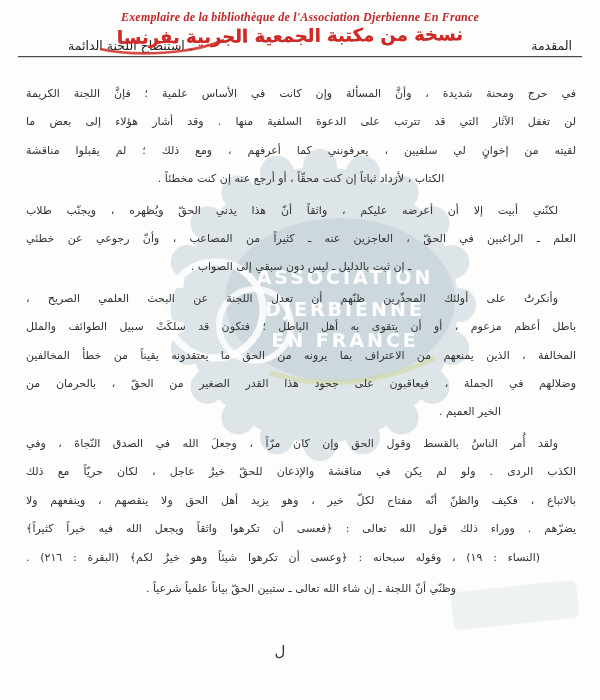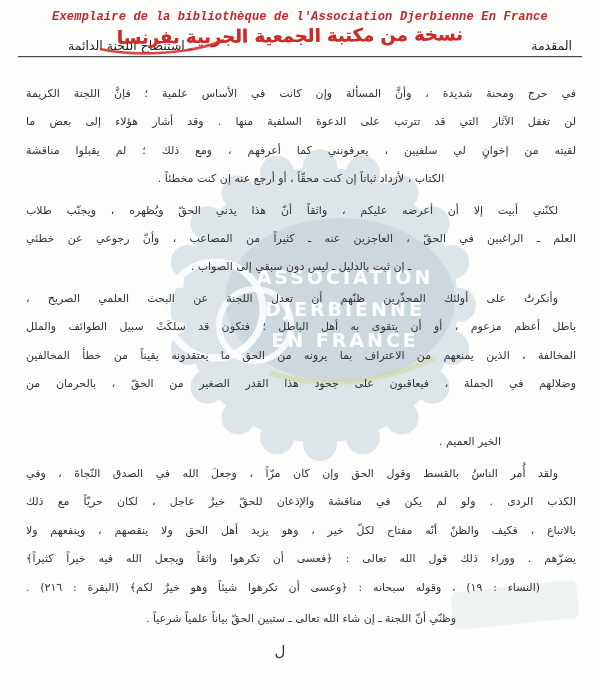--- a/index.html
+++ b/index.html
@@ -14,21 +14,21 @@
   body{
     width:600px;height:700px;position:relative;overflow:hidden;
     background:#fdfdfb;
     font-family:"DejaVu Sans",sans-serif;
   }
   .page{position:absolute;inset:0;}
 
   .french{
     position:absolute;top:10px;left:0;right:0;
     text-align:center;
-    font-family:Liberation Mono, monospace;
+    font-family:Liberation Serif, serif;
     font-style:italic;font-weight:bold;font-size:12px;
     color:var(--french-red);letter-spacing:.2px;
     z-index:4;
   }
   .stamp{
     position:absolute;top:25px;left:0;right:0;
     direction:rtl;text-align:center;
     font-weight:bold;font-size:18px;
     color:var(--stamp-red);
     text-shadow:0 0 .5px var(--stamp-red);
@@ -146,21 +146,21 @@
       <div class="para">
         <div class="bline al-justify" style="padding-right: 18px;">لكنّني أبيت إلا أن أعرضه عليكم ، واثقاً أنّ هذا يدني الحقّ ويُظهره ، ويجنّب طلاب</div>
         <div class="bline al-justify">العلم ـ الراغبين في الحقّ ، العاجزين عنه ـ كثيراً من المصاعب ، وأنّ رجوعي عن خطئي</div>
         <div class="bline al-center">ـ إن ثبت بالدليل ـ ليس دون سبقي إلى الصواب .</div>
       </div>
       <div class="para">
         <div class="bline al-justify" style="padding-right: 18px;">وأنكرتُ على أولئك المحذّرين ظنّهم أن تعدل اللجنة عن البحث العلمي الصريح ،</div>
         <div class="bline al-justify">باطل أعظم مزعوم ، أو أن يتقوى به أهل الباطل ؛ فتكون قد سلكَتْ سبيل الطوائف والملل</div>
         <div class="bline al-justify">المخالفة ، الذين يمنعهم من الاعتراف بما يرونه من الحق ما يعتقدونه يقيناً من خطأ المخالفين</div>
         <div class="bline al-justify">وضلالهم في الجملة ، فيعاقبون على جحود هذا القدر الصغير من الحقّ ، بالحرمان من</div>
-        <div class="bline al-right" style="padding-right: 75px; margin-top: 30px;">الخير العميم .</div>
+        <div class="bline al-right" style="padding-right: 75px;">الخير العميم .</div>
       </div>
       <div class="para">
         <div class="bline al-justify" style="padding-right: 18px;">ولقد أُمر الناسُ بالقسط وقول الحق وإن كان مرّاً ، وجعلَ الله في الصدق النّجاةَ ، وفي</div>
         <div class="bline al-justify">الكذب الردى . ولو لم يكن في مناقشة والإذعان للحقّ خيرٌ عاجل ، لكان حريّاً مع ذلك</div>
         <div class="bline al-justify">بالاتباع ، فكيف والظنّ أنّه مفتاح لكلّ خير ، وهو يزيد أهل الحق ولا ينقصهم ، وينفعهم ولا</div>
         <div class="bline al-justify">يضرّهم . ووراء ذلك قول الله تعالى : ﴿فعسى أن تكرهوا واثقاً ويجعل الله فيه خيراً كثيراً﴾</div>
         <div class="bline al-justify" style="padding-right: 36px;">(النساء : ١٩) ، وقوله سبحانه : ﴿وعسى أن تكرهوا شيئاً وهو خيرٌ لكم﴾ (البقرة : ٢١٦) .</div>
       </div>
       <div class="para">
         <div class="bline al-center">وظنّي أنّ اللجنة ـ إن شاء الله تعالى ـ ستبين الحقّ بياناً علمياً شرعياً .</div>

